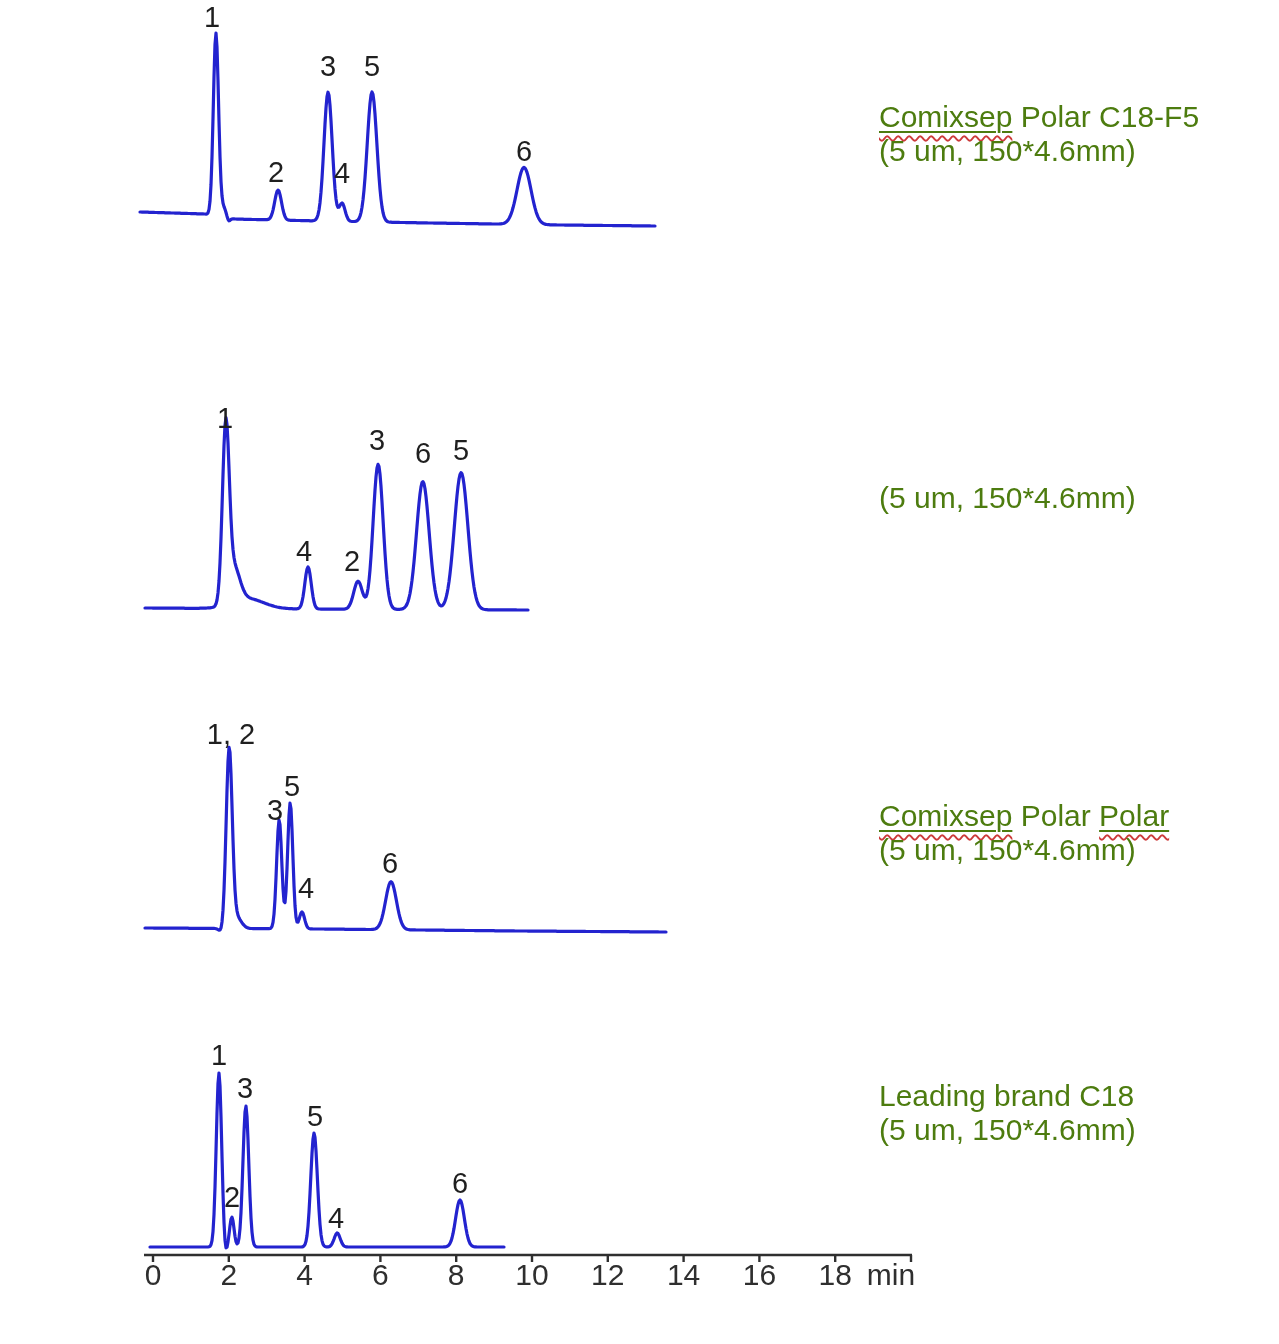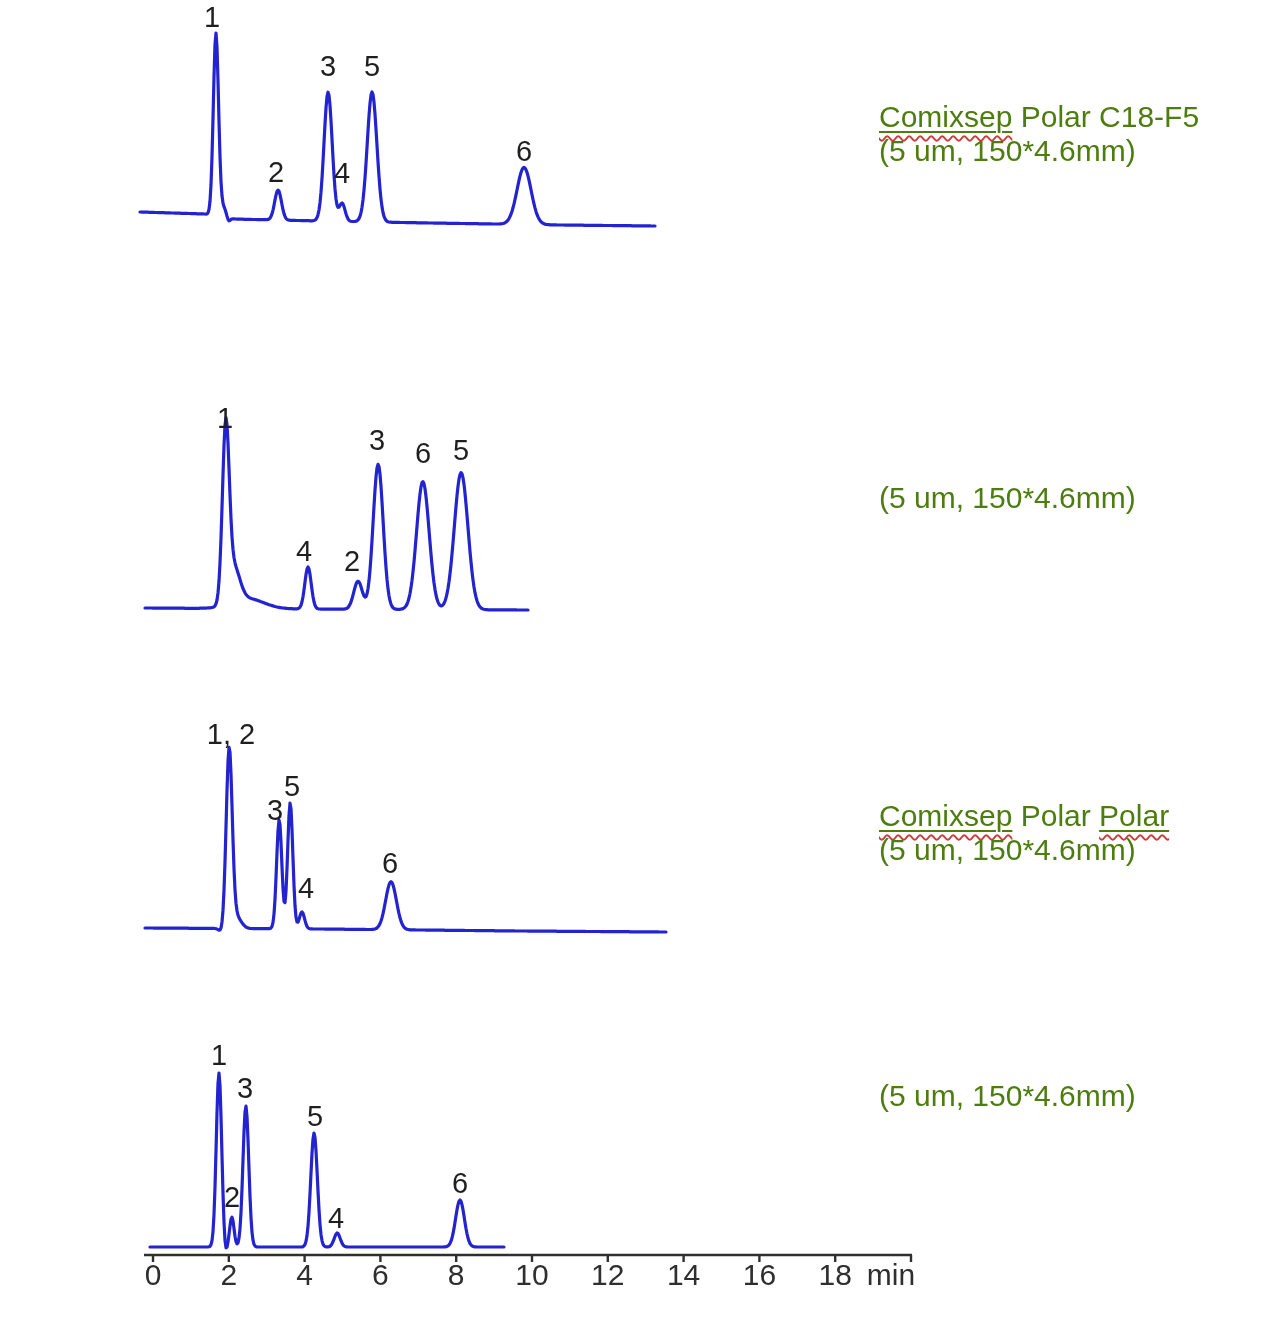--- a/index.html
+++ b/index.html
@@ -78,15 +78,16 @@
     <div class="l2">(5 um, 150*4.6mm)</div>
   </div>
   <div class="col-label" id="col1">
     <div class="l2">(5 um, 150*4.6mm)</div>
   </div>
   <div class="col-label" id="col2">
     <div class="l1"><span class="seg-underline"><span class="seg-squiggle">Comixsep</span></span><span> Polar </span><span class="seg-underline"><span class="seg-squiggle">Polar</span></span></div>
     <div class="l2">(5 um, 150*4.6mm)</div>
   </div>
   <div class="col-label" id="col3">
+    <div class="l1"><span>Leading brand C18</span></div>
     <div class="l2">(5 um, 150*4.6mm)</div>
   </div>
 </div>
 
 </body></html>

